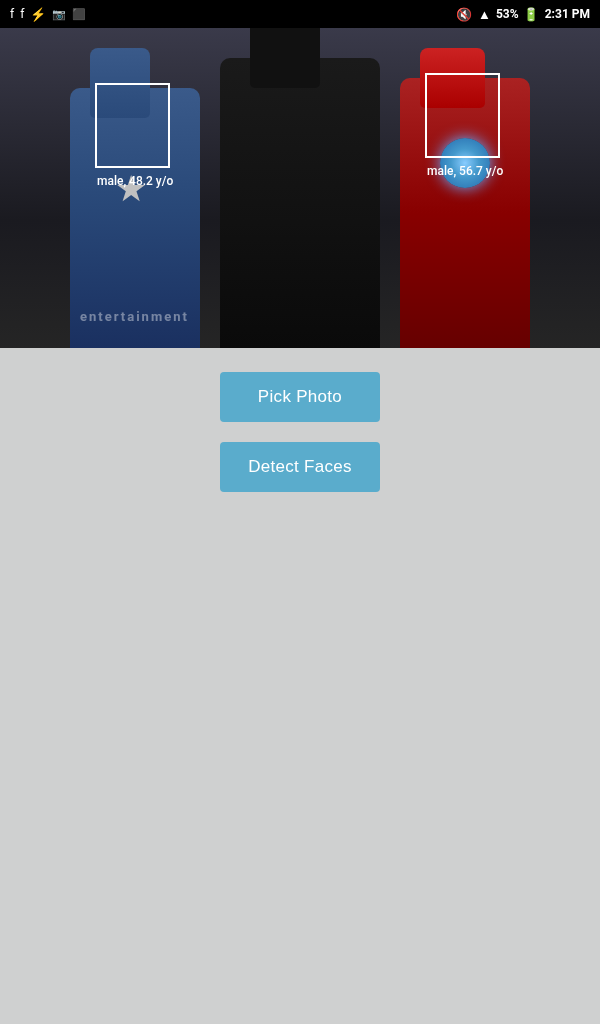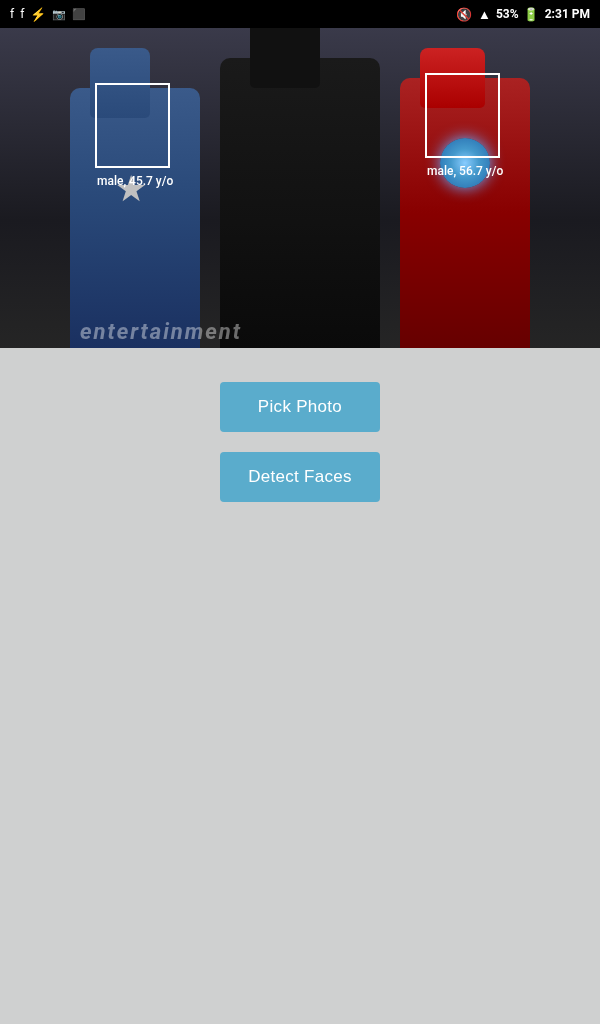--- a/index.html
+++ b/index.html
@@ -163,27 +163,26 @@
       left: 30px;
       width: 65px;
       height: 60px;
       background: linear-gradient(180deg, #cc2222 0%, #aa0000 100%);
       border-radius: 8px 8px 5px 5px;
     }
 
     
     .watermark {
       position: absolute;
-      bottom: 4px;
+      bottom: 24px;
       left: 80px;
       color: rgba(255,255,255,0.4);
-      font-size: 22px;
+      font-size: 13px;
       font-weight: bold;
       letter-spacing: 2px;
-      font-style: italic;
     }
 
     
     .face-box {
       position: absolute;
       border: 2px solid #fff;
       box-sizing: border-box;
     }
     .face-label {
       position: absolute;
@@ -195,21 +194,21 @@
       white-space: nowrap;
       font-weight: 500;
     }
 
     
     .buttons-area {
       width: 100%;
       display: flex;
       flex-direction: column;
       align-items: center;
-      padding-top: 34px;
+      padding-top: 24px;
       gap: 20px;
     }
 
     .app-button {
       width: 160px;
       height: 50px;
       background: #5aaccc;
       color: #fff;
       font-size: 17px;
       font-weight: 400;
@@ -264,21 +263,21 @@
     <div class="figure-right">
       <div class="im-body">
         <div class="im-chest"></div>
       </div>
       <div class="im-head"></div>
     </div>
 
     <div class="watermark">entertainment</div>
 
     <div class="face-box" style="top:55px; left:95px; width:75px; height:85px;">
-      <span class="face-label">male, 45.7 y/o</span>
+      <span class="face-label">male, 48.2 y/o</span>
     </div>
 
     <div class="face-box" style="top:45px; left:425px; width:75px; height:85px;">
       <span class="face-label">male, 56.7 y/o</span>
     </div>
   </div>
 
   <div class="buttons-area">
     <button class="app-button">Pick Photo</button>
     <button class="app-button">Detect Faces</button>

